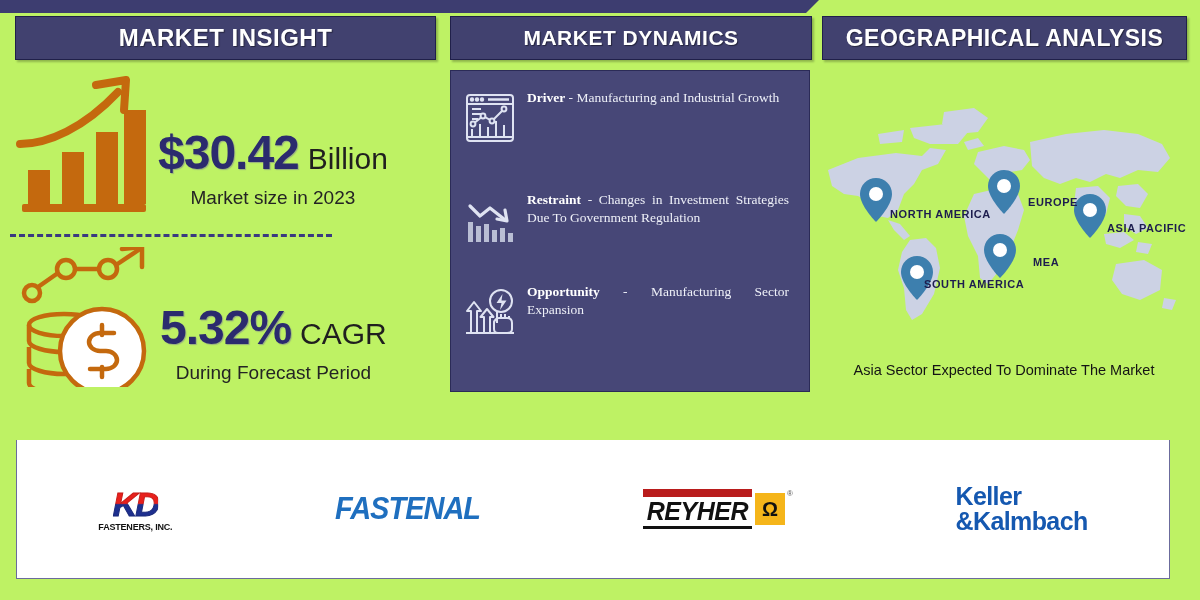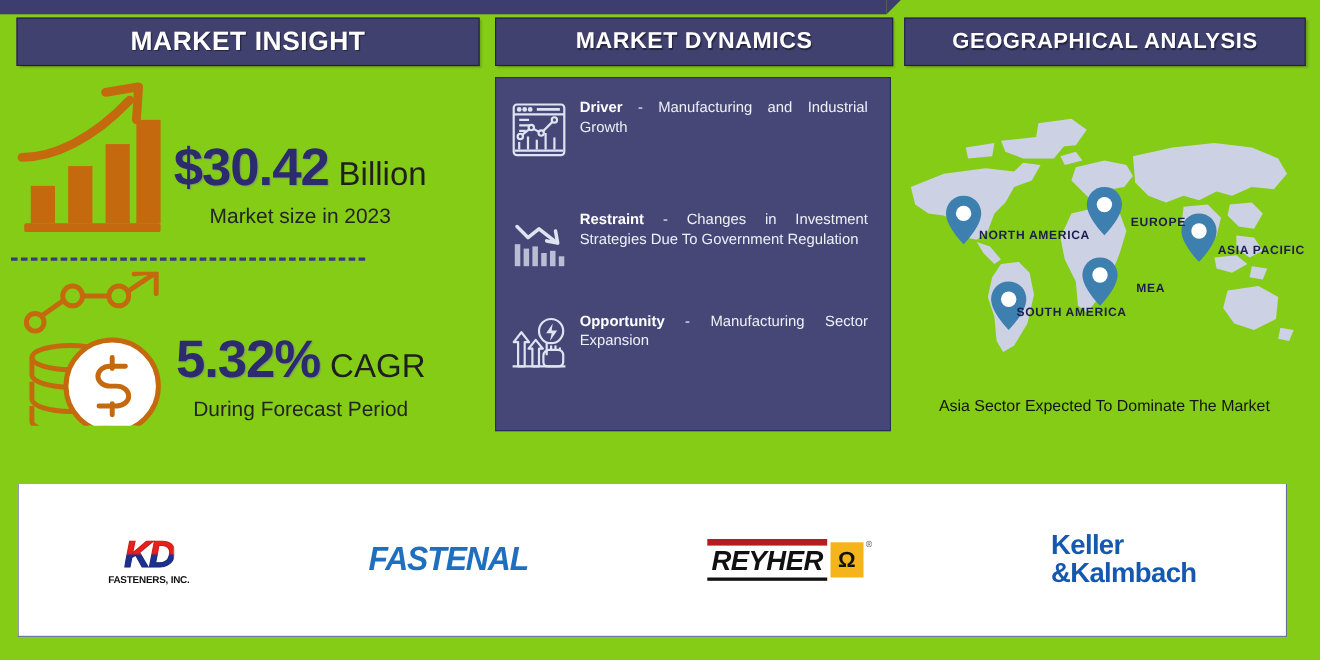--- a/index.html
+++ b/index.html
@@ -1,36 +1,36 @@
 <!DOCTYPE html>
 <html><head>
 <meta charset="utf-8">
 <style>
   html,body{margin:0;padding:0;background:#ffffff;}
   body{width:1200px;height:600px;overflow:hidden;font-family:"Liberation Sans",sans-serif;}
-  #root{position:relative;width:1200px;height:600px;background:#84cc16;}
+  #root{position:relative;width:1200px;height:600px;background:#bef264;}
 
   
   .ribbon{position:absolute;left:0;top:0;width:806px;height:13px;background:#3d3d70;}
   .ribbon:after{content:"";position:absolute;right:-13px;top:0;width:0;height:0;
     border-top:13px solid #3d3d70;border-right:13px solid transparent;}
 
   
   .hdr{position:absolute;background:#41416f;border:1.5px solid #20204a;
        box-shadow:2px 2px 2px rgba(0,0,0,.25);
        display:flex;align-items:center;justify-content:center;}
   .hdr span{color:#fff;font-weight:bold;letter-spacing:.5px;
        text-shadow:1px 1px 1px rgba(0,0,0,.45);white-space:nowrap;}
 
   #hdr-insight{left:15px;top:16px;width:419px;height:42px;}
   #hdr-insight span{font-size:24px;}
   #hdr-dynamics{left:450px;top:16px;width:360px;height:42px;}
   #hdr-dynamics span{font-size:21px;}
   #hdr-geo{left:822px;top:16px;width:363px;height:42px;}
-  #hdr-geo span{font-size:20px;text-align:right;}
+  #hdr-geo span{font-size:23px;text-align:right;}
   #hdr-companies{left:16px;top:406px;width:1152px;height:34px;}
   #hdr-companies span{font-size:19px;}
 
   
   #insight{position:absolute;left:10px;top:62px;width:425px;height:330px;}
   .ins-row{position:absolute;display:flex;align-items:center;}
   #ins-row-1{left:4px;top:4px;width:420px;height:155px;}
   #ins-row-2{left:4px;top:182px;width:420px;height:150px;}
   .ins-icon{flex:0 0 auto;}
   .ins-txt{display:flex;flex-direction:column;align-items:center;margin-left:6px;margin-top:46px;}
@@ -38,21 +38,21 @@
   .big-num{font-size:48px;font-weight:bold;color:#2b2b6e;letter-spacing:-1px;
        text-shadow:1px 1px 1px rgba(120,120,150,.55);}
   .big-unit{font-size:30px;color:#201f1f;margin-left:9px;}
   .sub-line{font-size:19px;color:#242424;margin-top:7px;white-space:nowrap;}
   .dashed{position:absolute;left:0px;top:172px;width:322px;height:0;
        border-top:3px dashed #3a3a80;}
 
   
   #dyn-box{position:absolute;left:450px;top:70px;width:358px;height:320px;
        background:#474777;border:1px solid #2b2b57;}
-  .dyn-item{position:absolute;display:flex;align-items:flex-start;}
+  .dyn-item{position:absolute;display:flex;align-items:flex-start;font-family:Liberation Serif, serif;}
   #dyn-1{left:10px;top:18px;width:340px;}
   #dyn-2{left:10px;top:120px;width:340px;}
   #dyn-3{left:10px;top:212px;width:340px;}
   .dyn-icon{flex:0 0 58px;height:58px;display:flex;align-items:center;justify-content:center;}
   .dyn-text{margin-left:8px;font-size:13.5px;line-height:1.35;color:#eef0f8;
        text-align:justify;text-align-last:left;width:262px;}
   .dyn-text b{color:#fff;font-weight:bold;}
 
   
   #geo{position:absolute;left:818px;top:64px;width:372px;height:330px;}
@@ -84,21 +84,21 @@
   
   .ab{display:flex;align-items:center;}
   .ab-txt{display:flex;flex-direction:column;line-height:1;margin-left:3px;}
   .ab-main{font-size:28px;font-weight:bold;color:#2196d6;letter-spacing:-.5px;}
   .ab-sub{font-size:13px;color:#6d6d6d;letter-spacing:2px;}
 
   
   .reyher{display:flex;align-items:center;}
   .rey-name{background:#fff;color:#111;font-size:25px;font-weight:bold;
        font-style:italic;letter-spacing:-.5px;padding:0 4px;
-       border-top:6px solid #b91c1c;border-bottom:3px solid #111;}
+       border-top:8px solid #b91c1c;border-bottom:3px solid #111;}
   .rey-box{width:30px;height:32px;background:#f5b51a;margin-left:3px;
        display:flex;align-items:center;justify-content:center;
        color:#111;font-size:20px;font-weight:bold;}
   .rey-r{font-size:8px;color:#555;margin-left:2px;align-self:flex-start;}
 
   
   .keller{display:flex;flex-direction:column;line-height:1.02;color:#1558b0;
        font-size:25px;font-weight:bold;letter-spacing:-.6px;}
 </style>
 </head>

